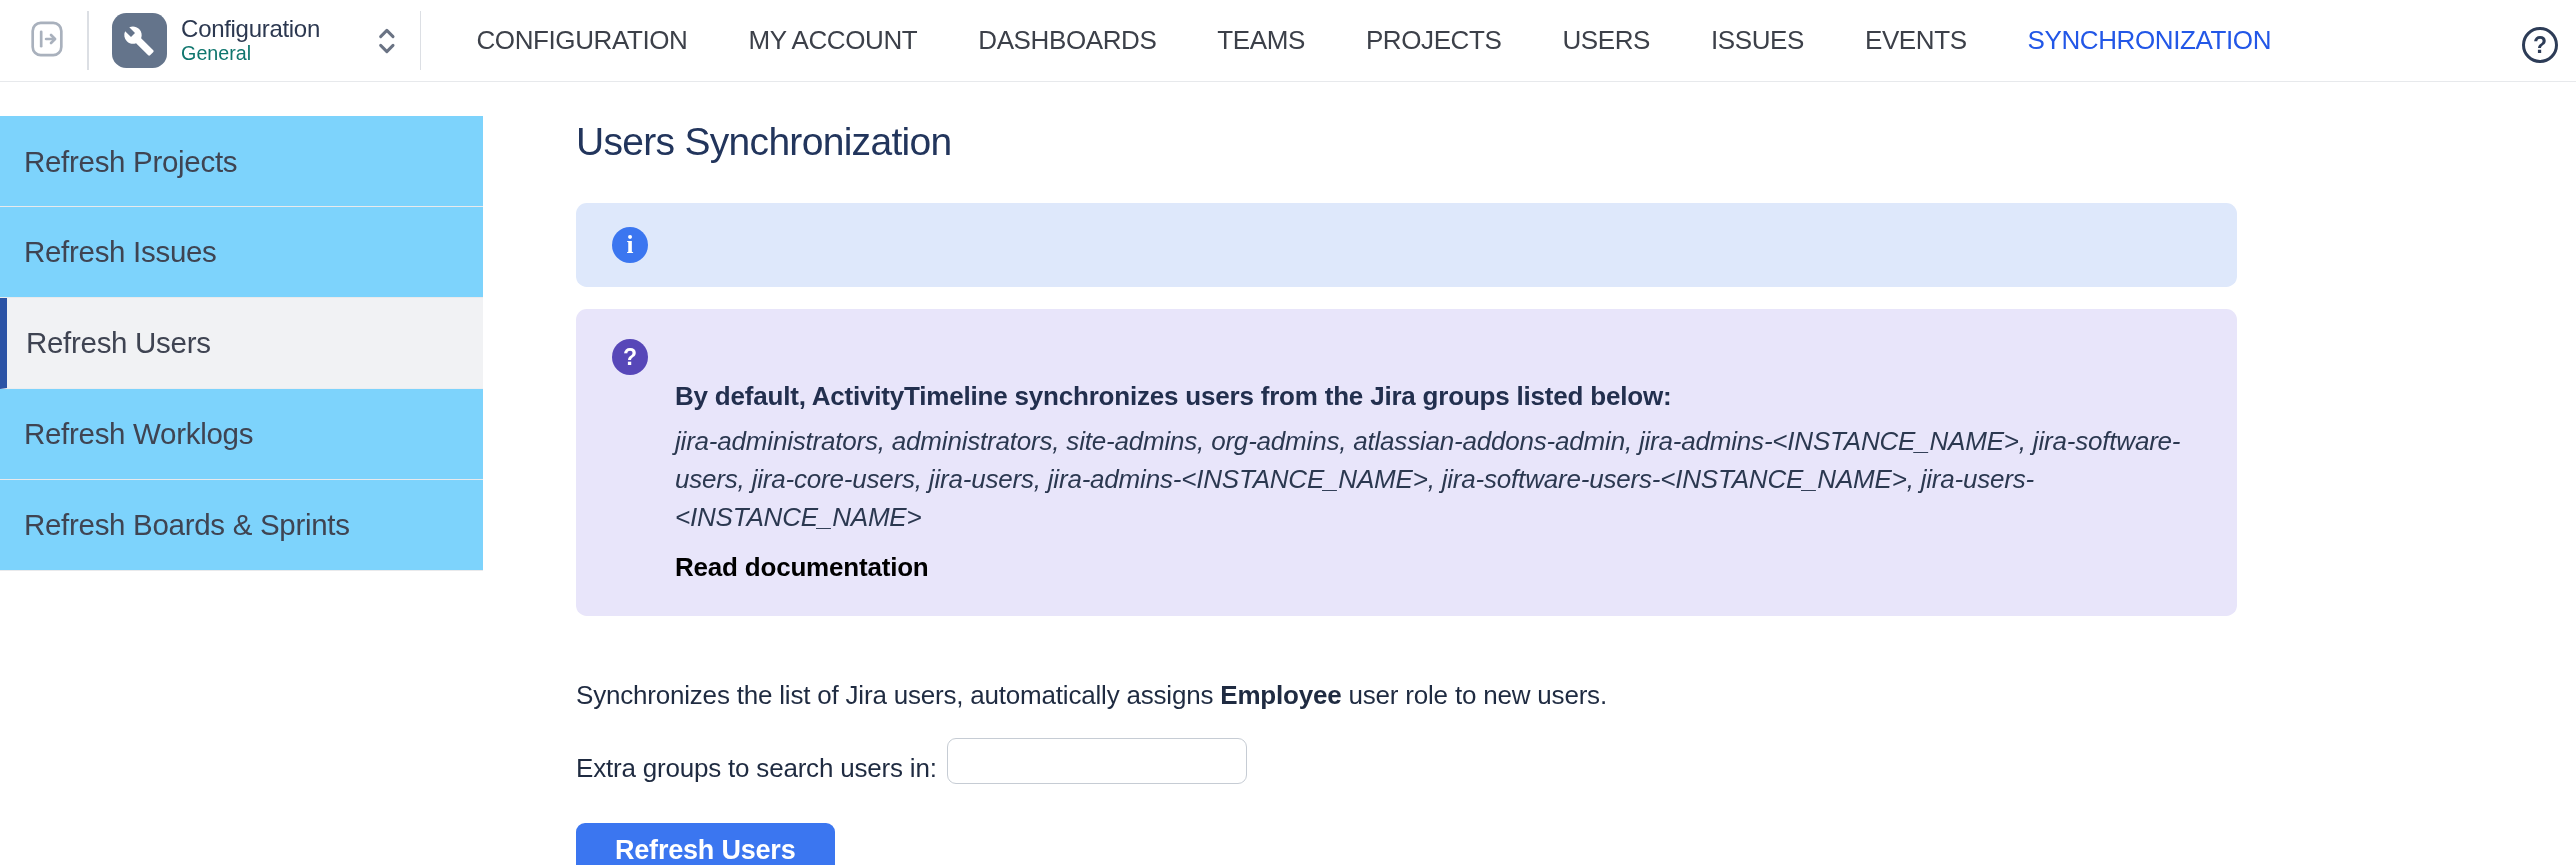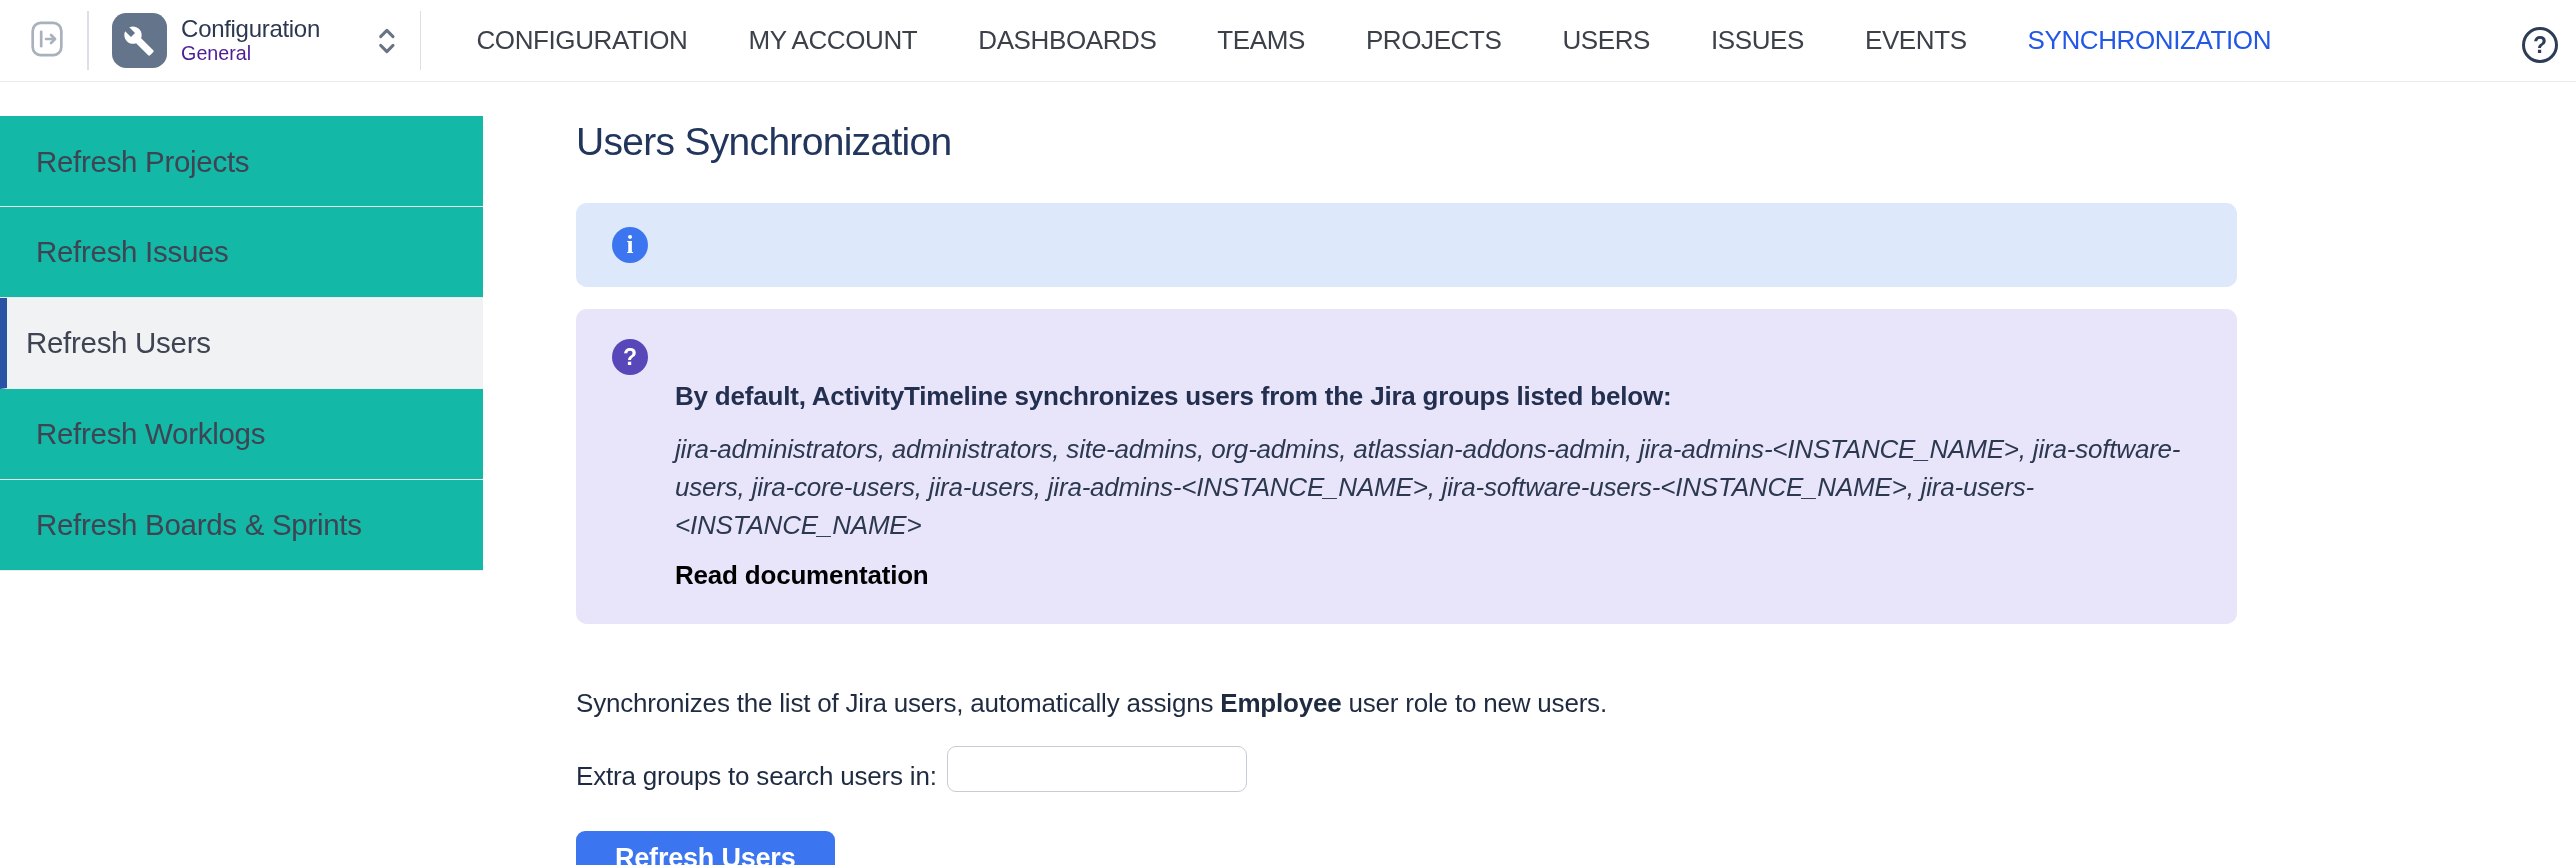--- a/index.html
+++ b/index.html
@@ -25,21 +25,21 @@
     background: transparent; border: none; cursor: pointer;
   }
   .vdivider { width: 1.8px; height: 59px; background: #dcdfe4; margin: 0 23px; }
   .app-switcher { display: flex; align-items: center; cursor: pointer; }
   .app-icon {
     width: 55px; height: 55px; border-radius: 14.3px; background: #64748b;
     display: flex; align-items: center; justify-content: center; flex: 0 0 auto;
   }
   .app-text { margin-left: 14.3px; }
   .app-title { font-size: 24px; letter-spacing: -0.3px; color: #2c3850; font-weight: 500; line-height: 1.15; }
-  .app-subtitle { font-size: 19.7px; color: #4c1d95; line-height: 1.2; }
+  .app-subtitle { font-size: 19.7px; color: #0f766e; line-height: 1.2; }
   .switcher-chevrons { margin-left: 57px; display: flex; align-items: center; }
 
   .nav { display: flex; align-items: center; gap: 61px; margin-left: 32px; }
   .nav a {
     font-size: 26px; letter-spacing: -0.4px; text-decoration: none;
     color: #3c4049; font-weight: 500; white-space: nowrap;
   }
   .nav a.active { color: #2257e7; }
 
   .header-spacer { flex: 1; }
@@ -49,22 +49,22 @@
     display: flex; align-items: center; justify-content: center;
     font-size: 23px; font-weight: bold; color: #2d3c57; cursor: pointer;
     background: transparent; flex: 0 0 auto;
   }
 
   
   .sidebar { position: absolute; top: 82px; left: 0; width: 483px; padding-top: 34px; background: #fff; }
   .sidebar ul { list-style: none; }
   .sidebar li {
     height: 91px; display: flex; align-items: center;
-    padding-left: 36px; font-size: 29.5px; letter-spacing: -0.3px; color: #3f4452;
-    border-bottom: 0.9px solid #e9eaec; cursor: pointer; background: #14b8a6;
+    padding-left: 24px; font-size: 29.5px; letter-spacing: -0.3px; color: #3f4452;
+    border-bottom: 0.9px solid #e9eaec; cursor: pointer; background: #7dd3fc;
   }
   .sidebar li:first-child { border-top: 0.9px solid transparent; }
   .sidebar li.active {
     background: #f1f2f4;
     border-left: 7.2px solid #2b53a5;
     padding-left: 19px;
     border-bottom: 0.9px solid #eceef0;
   }
 
   
@@ -84,21 +84,21 @@
   .circle-icon {
     width: 36px; height: 36px; border-radius: 50%; flex: 0 0 auto;
     display: flex; align-items: center; justify-content: center;
     color: #ffffff; font-weight: bold; font-size: 23px;
   }
   .circle-icon.blue { background: #3b76f0; font-family: "Liberation Serif", serif; font-size: 25px; }
   .circle-icon.purple { background: #5747b8; margin-top: 1.8px; }
   .banner-text { margin-left: 27px; font-size: 26px; color: #212e4a; letter-spacing: -0.2px; }
   .banner.help .banner-text { line-height: 1.45; }
   .help-intro { font-weight: bold; color: #222f4e; margin-top: 40px; }
-  .help-groups { font-style: italic; color: #2b3850; margin-top: 16px; max-width: 1564px; }
+  .help-groups { font-style: italic; color: #2b3850; margin-top: 8px; max-width: 1564px; }
   .doc-link {
     display: inline-block; margin-top: 12.5px; font-size: 26px; font-weight: bold;
     color: #000000; text-decoration: none;
   }
 
   .description { margin-top: 64px; font-size: 26px; letter-spacing: -0.2px; color: #1f2b41; }
   .description b { font-weight: bold; }
 
   .form-row { margin-top: 27px; display: flex; align-items: flex-end; }
   .form-label { font-size: 26px; letter-spacing: -0.2px; color: #1f2b41; }

